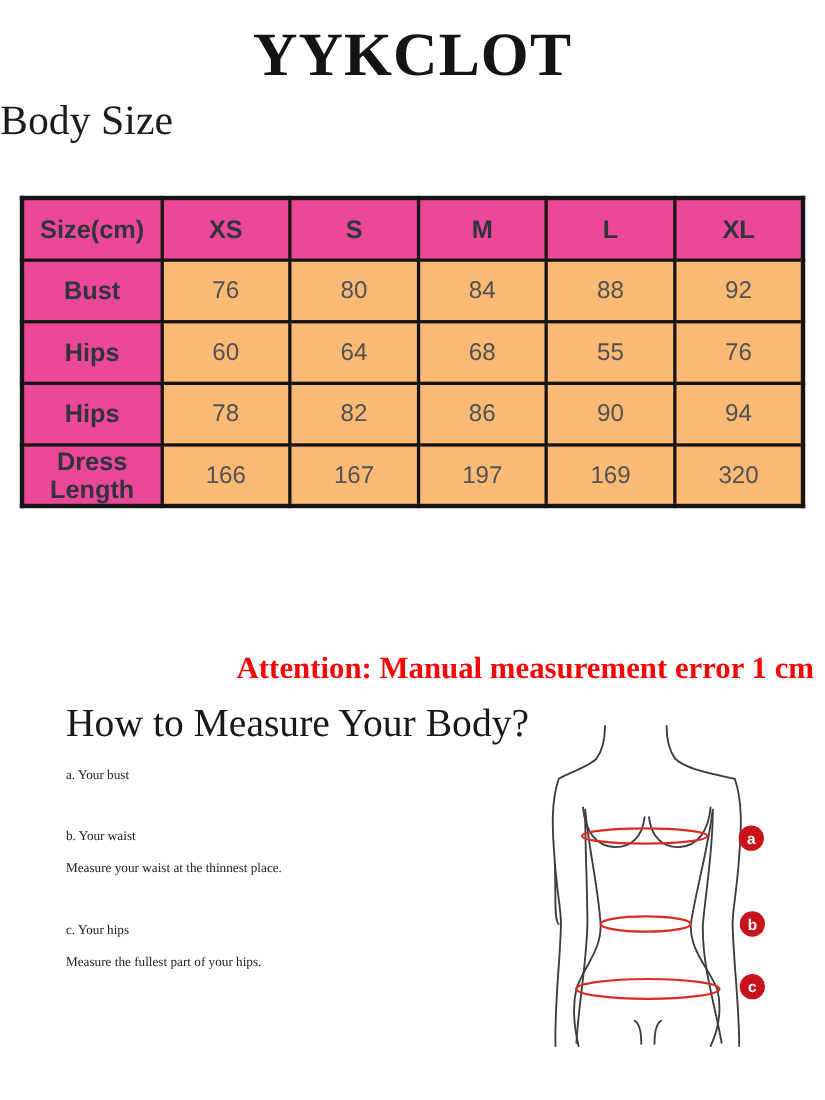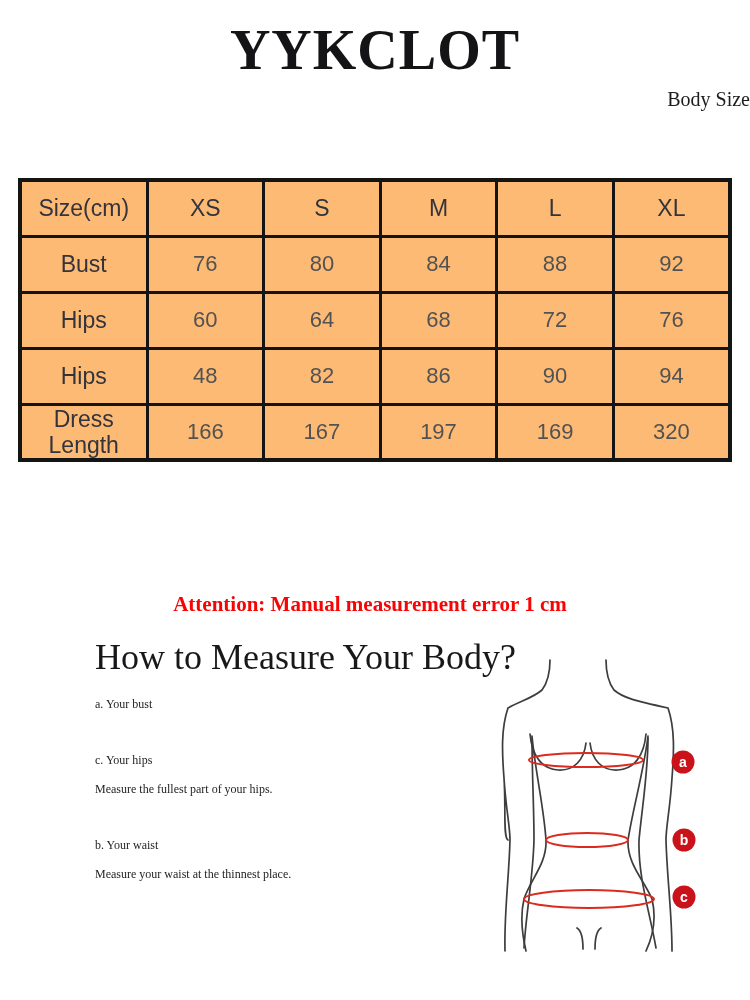--- a/index.html
+++ b/index.html
@@ -22,22 +22,22 @@
     text-align: center;
     font-size: 56px;
     font-weight: bold;
     letter-spacing: 1px;
     color: #141417;
   }
   .page-subtitle {
     position: absolute;
     top: 88px; left: 0;
     width: 100%;
-    text-align: right;
-    font-size: 20px;
+    text-align: left;
+    font-size: 38px;
     font-weight: normal;
     color: #1c1c1f;
   }
 
   
   table.size-table {
     position: absolute;
     left: 18px; top: 178px;
     width: 714px;
     border-collapse: collapse;
@@ -46,50 +46,49 @@
     border: 4px solid #141414;
   }
   table.size-table th, table.size-table td {
     border: 3px solid #141414;
     text-align: center;
     vertical-align: middle;
     height: 56px;
   }
   table.size-table col.label-col { width: 127px; }
   table.size-table th {
-    background: #fdba74;
+    background: #ec4899;
     font-size: 23px;
-    font-weight: normal;
+    font-weight: bold;
     color: #33333c;
   }
   table.size-table th.row-label { line-height: 26px; }
   table.size-table td {
     background: #fdba74;
     font-size: 22px;
     font-weight: normal;
     color: #525252;
   }
 
   
   .attention {
     position: absolute;
     top: 592px; left: 0;
     width: 740px;
-    text-align: center;
-    font-size: 21px;
+    text-align: right;
+    font-size: 28px;
     font-weight: bold;
     color: #f70505;
   }
 
   
   .guide {
     position: absolute;
     left: 60px; top: 636px;
     width: 450px;
-    margin-left: 35px;
   }
   .guide-title {
     font-size: 36px;
     font-weight: normal;
     color: #18181a;
     margin-bottom: 12px;
     white-space: nowrap;
   }
   .guide-section { margin-bottom: 27px; }
   .guide-label, .guide-text {
@@ -150,26 +149,26 @@
         <td>80</td>
         <td>84</td>
         <td>88</td>
         <td>92</td>
       </tr>
       <tr>
         <th class="row-label">Hips</th>
         <td>60</td>
         <td>64</td>
         <td>68</td>
-        <td>72</td>
+        <td>55</td>
         <td>76</td>
       </tr>
       <tr>
         <th class="row-label">Hips</th>
-        <td>48</td>
+        <td>78</td>
         <td>82</td>
         <td>86</td>
         <td>90</td>
         <td>94</td>
       </tr>
       <tr>
         <th class="row-label">Dress Length</th>
         <td>166</td>
         <td>167</td>
         <td>197</td>
@@ -180,26 +179,26 @@
   </table>
 
   <div class="attention">Attention: Manual measurement error 1 cm</div>
 
   <div class="guide">
     <div class="guide-title">How to Measure Your Body?</div>
     <div class="guide-section">
       <div class="guide-label">a. Your bust</div>
     </div>
     <div class="guide-section">
+      <div class="guide-label">b. Your waist</div>
+      <div class="guide-text">Measure your waist at the thinnest place.</div>
+    </div>
+    <div class="guide-section">
       <div class="guide-label">c. Your hips</div>
       <div class="guide-text">Measure the fullest part of your hips.</div>
-    </div>
-    <div class="guide-section">
-      <div class="guide-label">b. Your waist</div>
-      <div class="guide-text">Measure your waist at the thinnest place.</div>
     </div>
   </div>
 
   <div class="figure-wrap">
     <svg width="235" height="315" viewBox="0 0 235 315">
 
       <path class="body-line" d="M 72,12 C 72,24 70,34 64,42 C 55,50 42,53 30,60 C 23,80 24,105 26,130 C 28,160 25,190 30,192 M 30,60 C 23,80 24,105 26,130 C 28,162 32,178 32,192 C 31,230 26,265 27,303"></path>
       <path class="body-line" d="M 128,12 C 128,24 130,34 136,42 C 145,50 158,53 190,60 C 197,80 196,105 194,130 C 192,162 188,178 188,192 C 189,230 194,265 194,303"></path>
       <path class="body-line" d="M 54,88 C 57,122 66,160 68,192 C 69,216 52,232 46,251 C 42,268 44,286 48,303"></path>
       <path class="body-line" d="M 170,88 C 166,122 155,160 150,192 C 149,216 166,232 174,251 C 178,268 176,286 168,303"></path>

